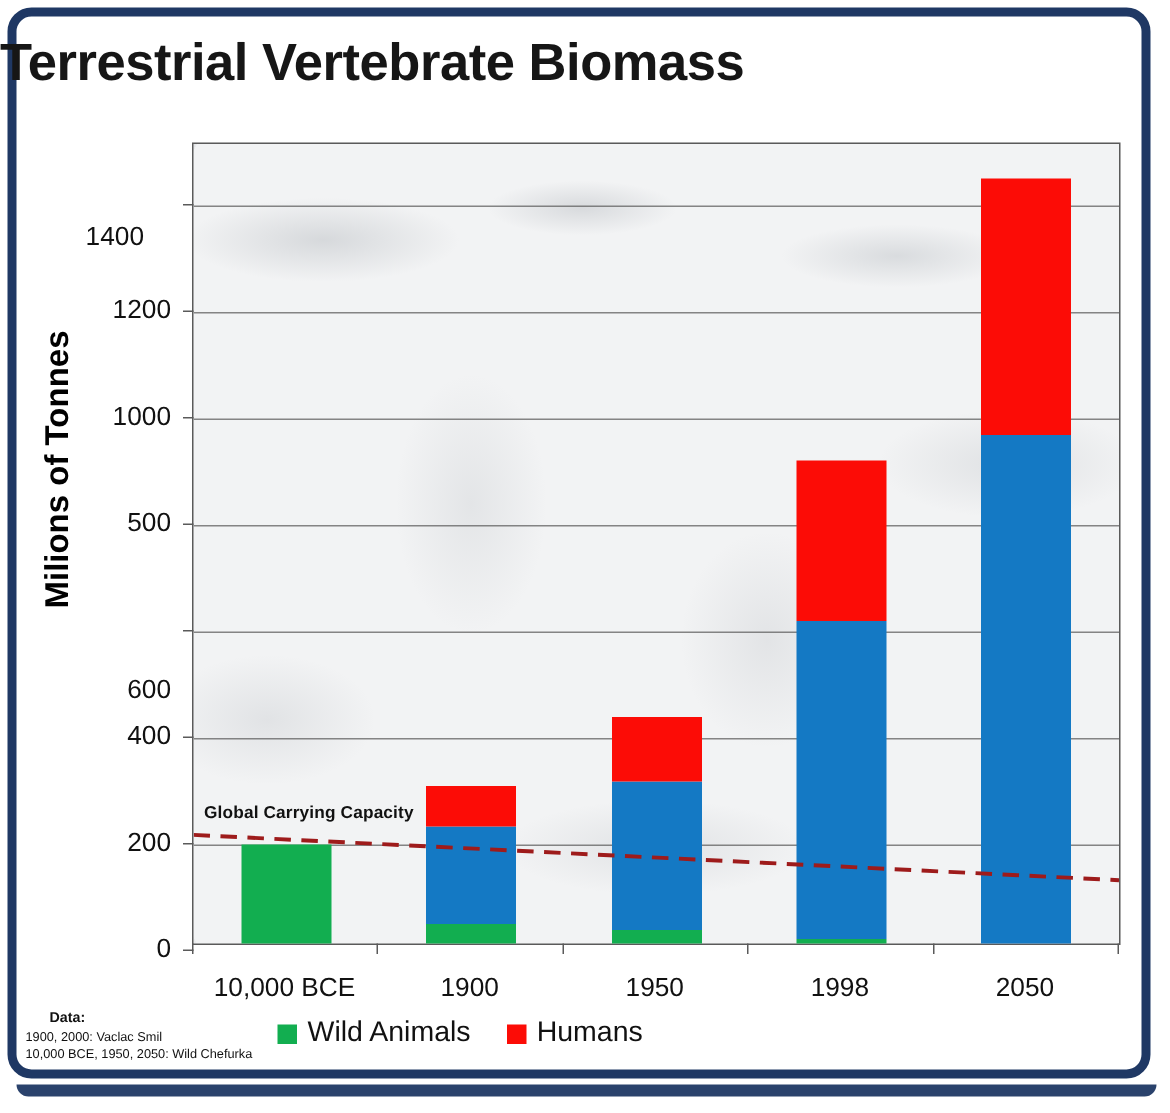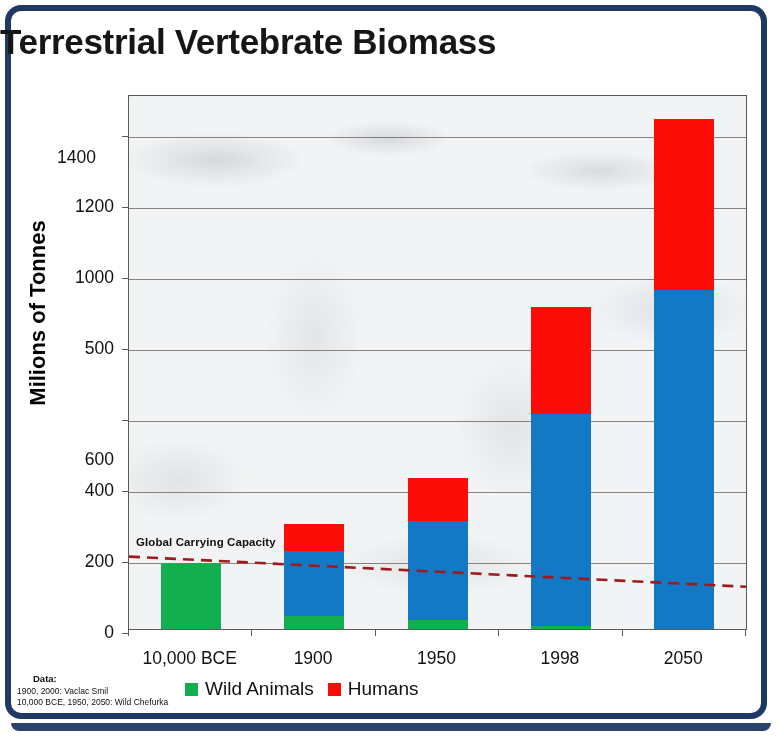--- a/index.html
+++ b/index.html
@@ -123,21 +123,21 @@
     font-size:17.5px; color:#111;
   }
   .x-tick-mark{
     position:absolute; top:629px; width:1px; height:7px; background:#5a5a5a;
   }
 
   
   #legend{
     position:absolute;
     left:185px; top:678px;
-    display:flex; align-items:center; gap:14px;
+    display:flex; align-items:center; gap:24px;
   }
   .legend-item{ display:flex; align-items:center; gap:7px; }
   .legend-swatch{ width:13px; height:13px; display:block; }
   .legend-text{ font-size:19px; color:#111; white-space:nowrap; }
 
   
   #data-credit{
     position:absolute;
     left:17px; top:673px;
     line-height:1.35;

